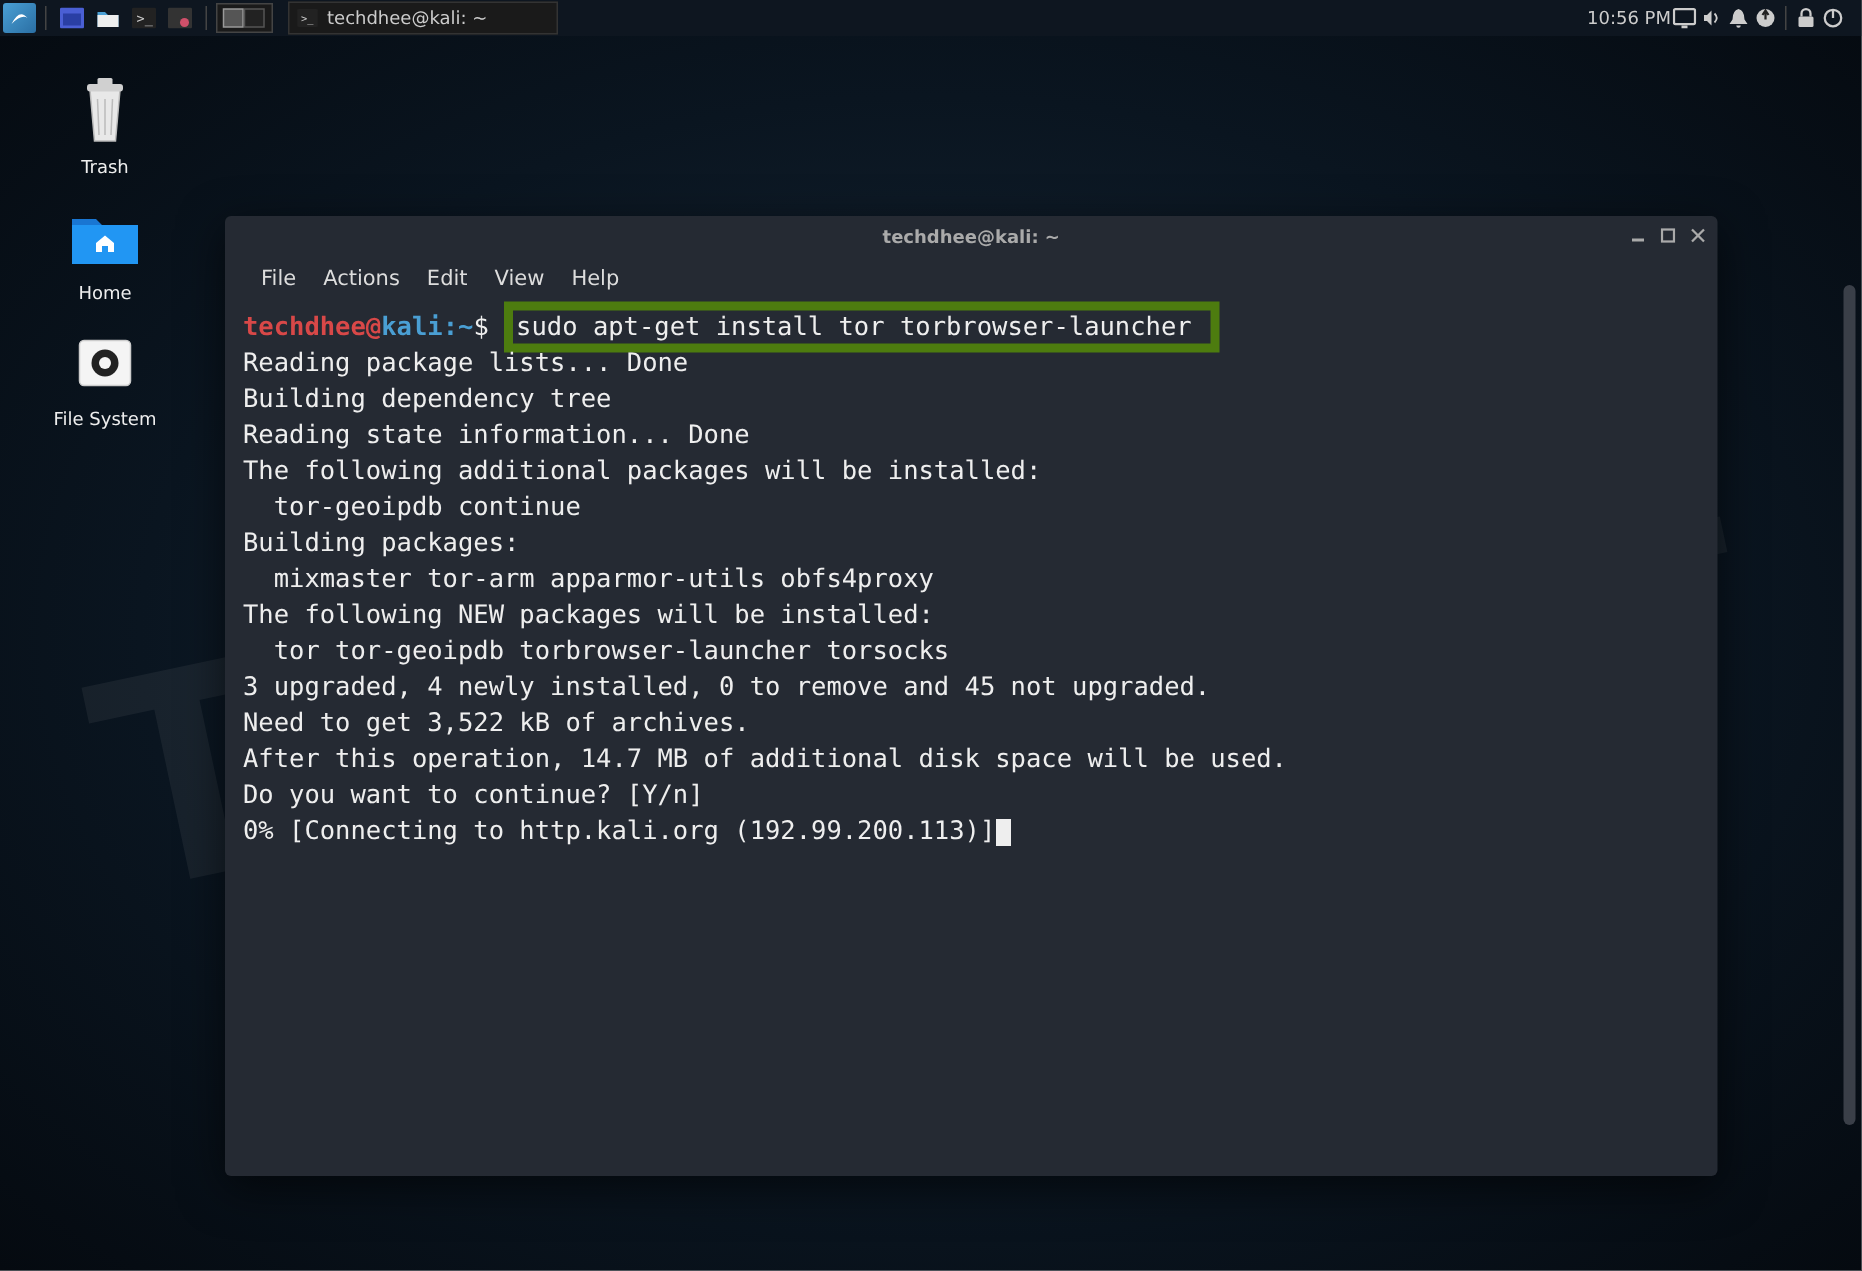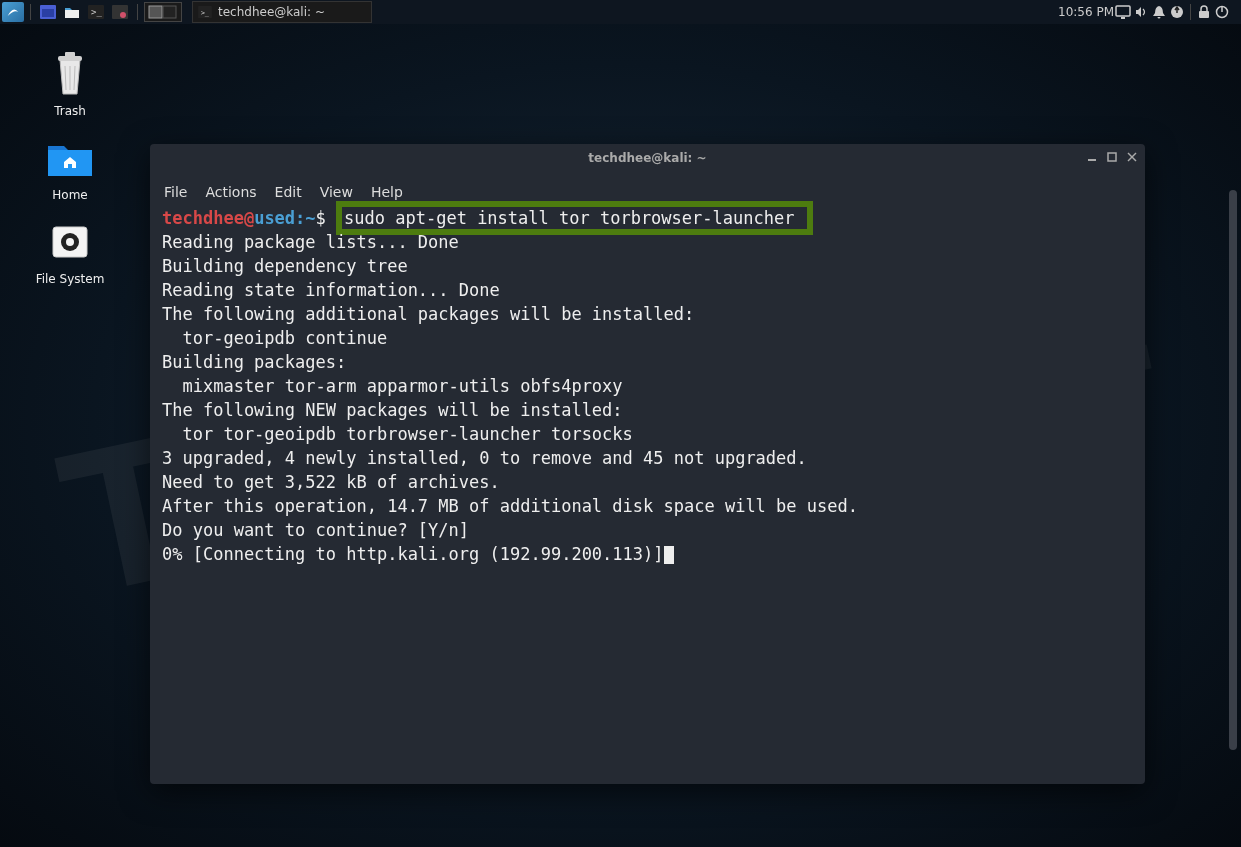--- a/index.html
+++ b/index.html
@@ -102,23 +102,23 @@
 }
 .win-btn {
   width: 14px; height: 14px;
   display:flex; align-items:center; justify-content:center;
   color:#aaa;
   cursor:pointer;
   font-size:12px;
 }
 .menubar {
   height: 28px;
-  display: flex; align-items: flex-end;
+  display: flex; align-items: center;
   gap: 18px;
-  padding-left: 14px;
+  padding-left: 24px;
   font-size: 14px;
   color: #ddd;
 }
 .menu-item { cursor: pointer; }
 .terminal-body {
   flex: 1;
   padding: 6px 12px;
   font-family: "DejaVu Sans Mono", "Liberation Mono", monospace;
   font-size: 17px;
   line-height: 24px;
@@ -322,21 +322,21 @@
         </div>
     </div>
   </div>
   <div class="menubar">
     <span class="menu-item">File</span>
     <span class="menu-item">Actions</span>
     <span class="menu-item">Edit</span>
     <span class="menu-item">View</span>
     <span class="menu-item">Help</span>
   </div>
-  <div class="terminal-body"><span class="prompt-user">techdhee</span><span class="prompt-user">@</span><span class="prompt-host">used</span><span class="prompt-path">:</span><span class="prompt-path">~</span><span>$ </span><span class="highlight-box"><span>sudo apt-get install tor torbrowser-launcher</span> </span>
+  <div class="terminal-body"><span class="prompt-user">techdhee</span><span class="prompt-user">@</span><span class="prompt-host">kali</span><span class="prompt-path">:</span><span class="prompt-path">~</span><span>$ </span><span class="highlight-box"><span>sudo apt-get install tor torbrowser-launcher</span> </span>
 <span>Reading package lists... Done</span>
 <span>Building dependency tree</span>
 <span>Reading state information... Done</span>
 <span>The following additional packages will be installed:</span>
 <span>  tor-geoipdb continue</span>
 <span>Building packages:</span>
 <span>  mixmaster tor-arm apparmor-utils obfs4proxy</span>
 <span>The following NEW packages will be installed:</span>
 <span>  tor tor-geoipdb torbrowser-launcher torsocks</span>
 <span>3 upgraded, 4 newly installed, 0 to remove and 45 not upgraded.</span>

